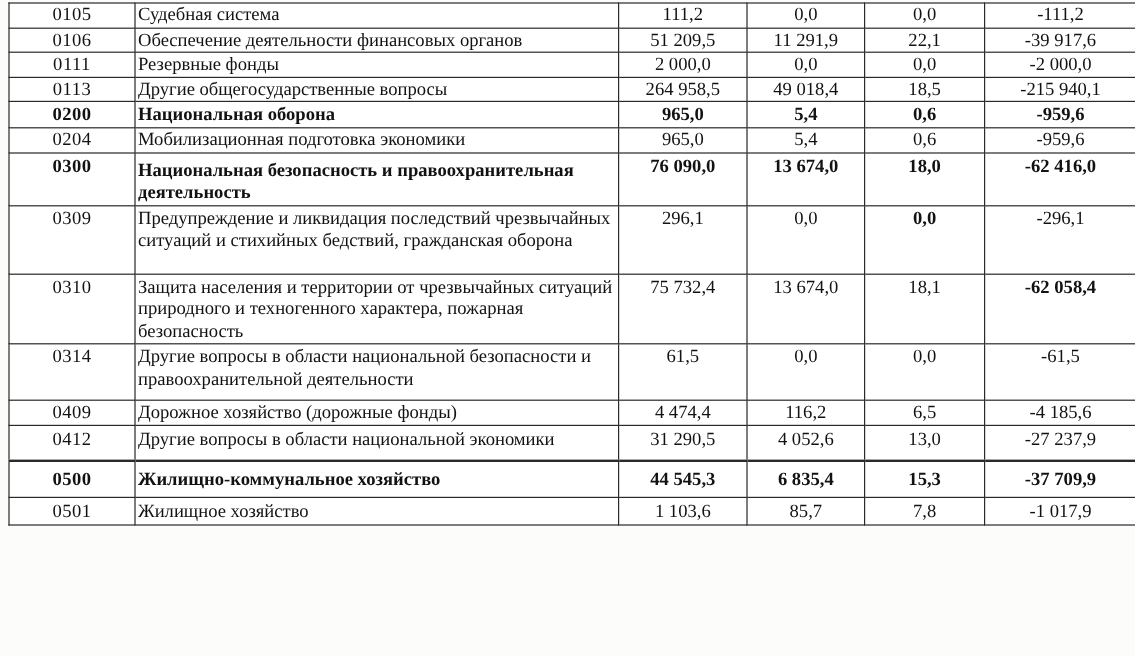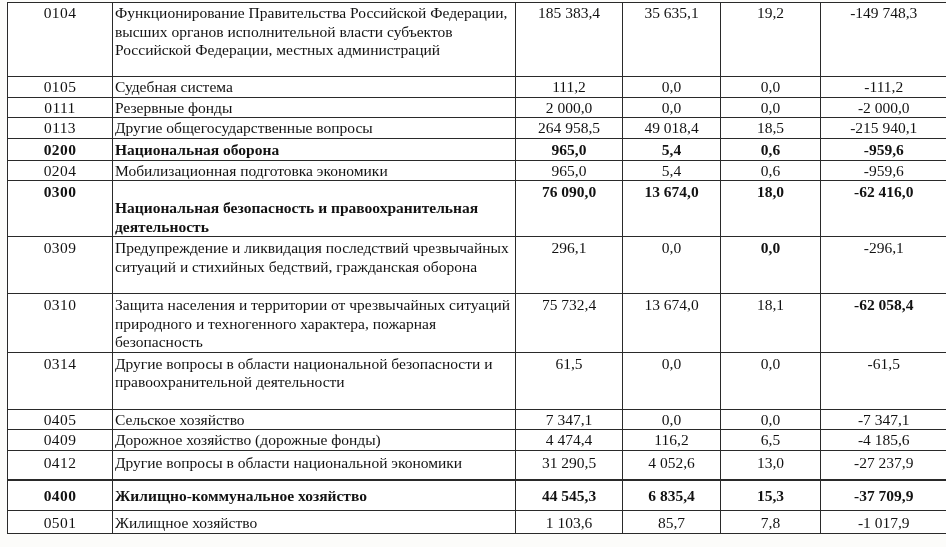--- a/index.html
+++ b/index.html
@@ -68,35 +68,35 @@
   <table class="budget">
     <colgroup>
       <col style="width:105px">
       <col style="width:403px">
       <col style="width:107px">
       <col style="width:98px">
       <col style="width:100px">
       <col style="width:126px">
     </colgroup>
     <tbody>
-        <tr style="height: 74px;">
-          <td class="code-col" style="padding-top: 1px;">0104</td>
-          <td class="name-col" style="padding-top: 1px;">Функционирование Правительства Российской Федерации, высших органов исполнительной власти субъектов Российской Федерации, местных администраций</td>
-          <td class="num-col" style="padding-top: 1px;">185 383,4</td>
-          <td class="num-col" style="padding-top: 1px;">35 635,1</td>
-          <td class="num-col" style="padding-top: 1px;">19,2</td>
-          <td class="num-col" style="padding-top: 1px;">-149 748,3</td>
-        </tr>
         <tr style="height: 20px;">
           <td class="code-col" style="padding-top: 1px;">0105</td>
           <td class="name-col" style="padding-top: 1px;">Судебная система</td>
           <td class="num-col" style="padding-top: 1px;">111,2</td>
           <td class="num-col" style="padding-top: 1px;">0,0</td>
           <td class="num-col" style="padding-top: 1px;">0,0</td>
           <td class="num-col" style="padding-top: 1px;">-111,2</td>
+        </tr>
+        <tr style="height: 20px;">
+          <td class="code-col" style="padding-top: 1px;">0106</td>
+          <td class="name-col" style="padding-top: 1px;">Обеспечение деятельности финансовых органов</td>
+          <td class="num-col" style="padding-top: 1px;">51 209,5</td>
+          <td class="num-col" style="padding-top: 1px;">11 291,9</td>
+          <td class="num-col" style="padding-top: 1px;">22,1</td>
+          <td class="num-col" style="padding-top: 1px;">-39 917,6</td>
         </tr>
         <tr style="height: 19px;">
           <td class="code-col" style="padding-top: 1px;">0111</td>
           <td class="name-col" style="padding-top: 1px;">Резервные фонды</td>
           <td class="num-col" style="padding-top: 1px;">2 000,0</td>
           <td class="num-col" style="padding-top: 1px;">0,0</td>
           <td class="num-col" style="padding-top: 1px;">0,0</td>
           <td class="num-col" style="padding-top: 1px;">-2 000,0</td>
         </tr>
         <tr style="height: 20px;">
@@ -118,21 +118,21 @@
         <tr style="height: 20px;">
           <td class="code-col" style="padding-top: 1px;">0204</td>
           <td class="name-col" style="padding-top: 1px;">Мобилизационная подготовка экономики</td>
           <td class="num-col" style="padding-top: 1px;">965,0</td>
           <td class="num-col" style="padding-top: 1px;">5,4</td>
           <td class="num-col" style="padding-top: 1px;">0,6</td>
           <td class="num-col" style="padding-top: 1px;">-959,6</td>
         </tr>
         <tr class="bold" style="height: 39px;">
           <td class="code-col" style="padding-top: 2px;">0300</td>
-          <td class="name-col" style="padding-top: 18px;">Национальная безопасность и правоохранительная деятельность</td>
+          <td class="name-col" style="padding-top: 6px;">Национальная безопасность и правоохранительная деятельность</td>
           <td class="num-col" style="padding-top: 2px;">76 090,0</td>
           <td class="num-col" style="padding-top: 2px;">13 674,0</td>
           <td class="num-col" style="padding-top: 2px;">18,0</td>
           <td class="num-col" style="padding-top: 2px;">-62 416,0</td>
         </tr>
         <tr style="height: 57px;">
           <td class="code-col" style="padding-top: 2px; margin-top: 21px;">0309</td>
           <td class="name-col" style="padding-top: 2px;">Предупреждение и ликвидация последствий чрезвычайных ситуаций и стихийных бедствий, гражданская оборона</td>
           <td class="num-col" style="padding-top: 2px;">296,1</td>
           <td class="num-col" style="padding-top: 2px;">0,0</td>
@@ -140,54 +140,46 @@
           <td class="num-col" style="padding-top: 2px;">-296,1</td>
         </tr>
         <tr style="height: 55px;">
           <td class="code-col" style="padding-top: 2px;">0310</td>
           <td class="name-col" style="padding-top: 2px;">Защита населения и территории от чрезвычайных ситуаций природного и техногенного характера, пожарная безопасность</td>
           <td class="num-col" style="padding-top: 2px; text-align: center;">75 732,4</td>
           <td class="num-col" style="padding-top: 2px;">13 674,0</td>
           <td class="num-col" style="padding-top: 2px;">18,1</td>
           <td class="num-col" style="padding-top: 2px; font-weight: bold;">-62 058,4</td>
         </tr>
-        <tr style="height: 57px;">
+        <tr style="height: 47px;">
           <td class="code-col" style="padding-top: 2px;">0314</td>
           <td class="name-col" style="padding-top: 2px;">Другие вопросы в области национальной безопасности и правоохранительной деятельности</td>
           <td class="num-col" style="padding-top: 2px;">61,5</td>
           <td class="num-col" style="padding-top: 2px;">0,0</td>
           <td class="num-col" style="padding-top: 2px;">0,0</td>
           <td class="num-col" style="padding-top: 2px;">-61,5</td>
-        </tr>
-        <tr style="height: 20px;">
-          <td class="code-col" style="padding-top: 1px;">0405</td>
-          <td class="name-col" style="padding-top: 1px;">Сельское хозяйство</td>
-          <td class="num-col" style="padding-top: 1px;">7 347,1</td>
-          <td class="num-col" style="padding-top: 1px;">0,0</td>
-          <td class="num-col" style="padding-top: 1px;">0,0</td>
-          <td class="num-col" style="padding-top: 1px;">-7 347,1</td>
         </tr>
         <tr style="height: 20px;">
           <td class="code-col" style="padding-top: 1px;">0409</td>
           <td class="name-col" style="padding-top: 1px;">Дорожное хозяйство (дорожные фонды)</td>
           <td class="num-col" style="padding-top: 1px;">4 474,4</td>
           <td class="num-col" style="padding-top: 1px;">116,2</td>
           <td class="num-col" style="padding-top: 1px;">6,5</td>
           <td class="num-col" style="padding-top: 1px;">-4 185,6</td>
         </tr>
         <tr style="height: 30px;">
           <td class="code-col" style="padding-top: 3px;">0412</td>
           <td class="name-col" style="padding-top: 3px;">Другие вопросы в области национальной экономики</td>
           <td class="num-col" style="padding-top: 3px;">31 290,5</td>
           <td class="num-col" style="padding-top: 3px;">4 052,6</td>
           <td class="num-col" style="padding-top: 3px;">13,0</td>
           <td class="num-col" style="padding-top: 3px;">-27 237,9</td>
         </tr>
         <tr class="bold thick-top" style="height: 30px;">
-          <td class="code-col" style="padding-top: 6px;">0400</td>
+          <td class="code-col" style="padding-top: 6px;">0500</td>
           <td class="name-col" style="padding-top: 6px;">Жилищно-коммунальное хозяйство</td>
           <td class="num-col" style="padding-top: 6px;">44 545,3</td>
           <td class="num-col" style="padding-top: 6px;">6 835,4</td>
           <td class="num-col" style="padding-top: 6px;">15,3</td>
           <td class="num-col" style="padding-top: 6px;">-37 709,9</td>
         </tr>
         <tr style="height: 23px;">
           <td class="code-col" style="padding-top: 3px;">0501</td>
           <td class="name-col" style="padding-top: 3px;">Жилищное хозяйство</td>
           <td class="num-col" style="padding-top: 3px;">1 103,6</td>

